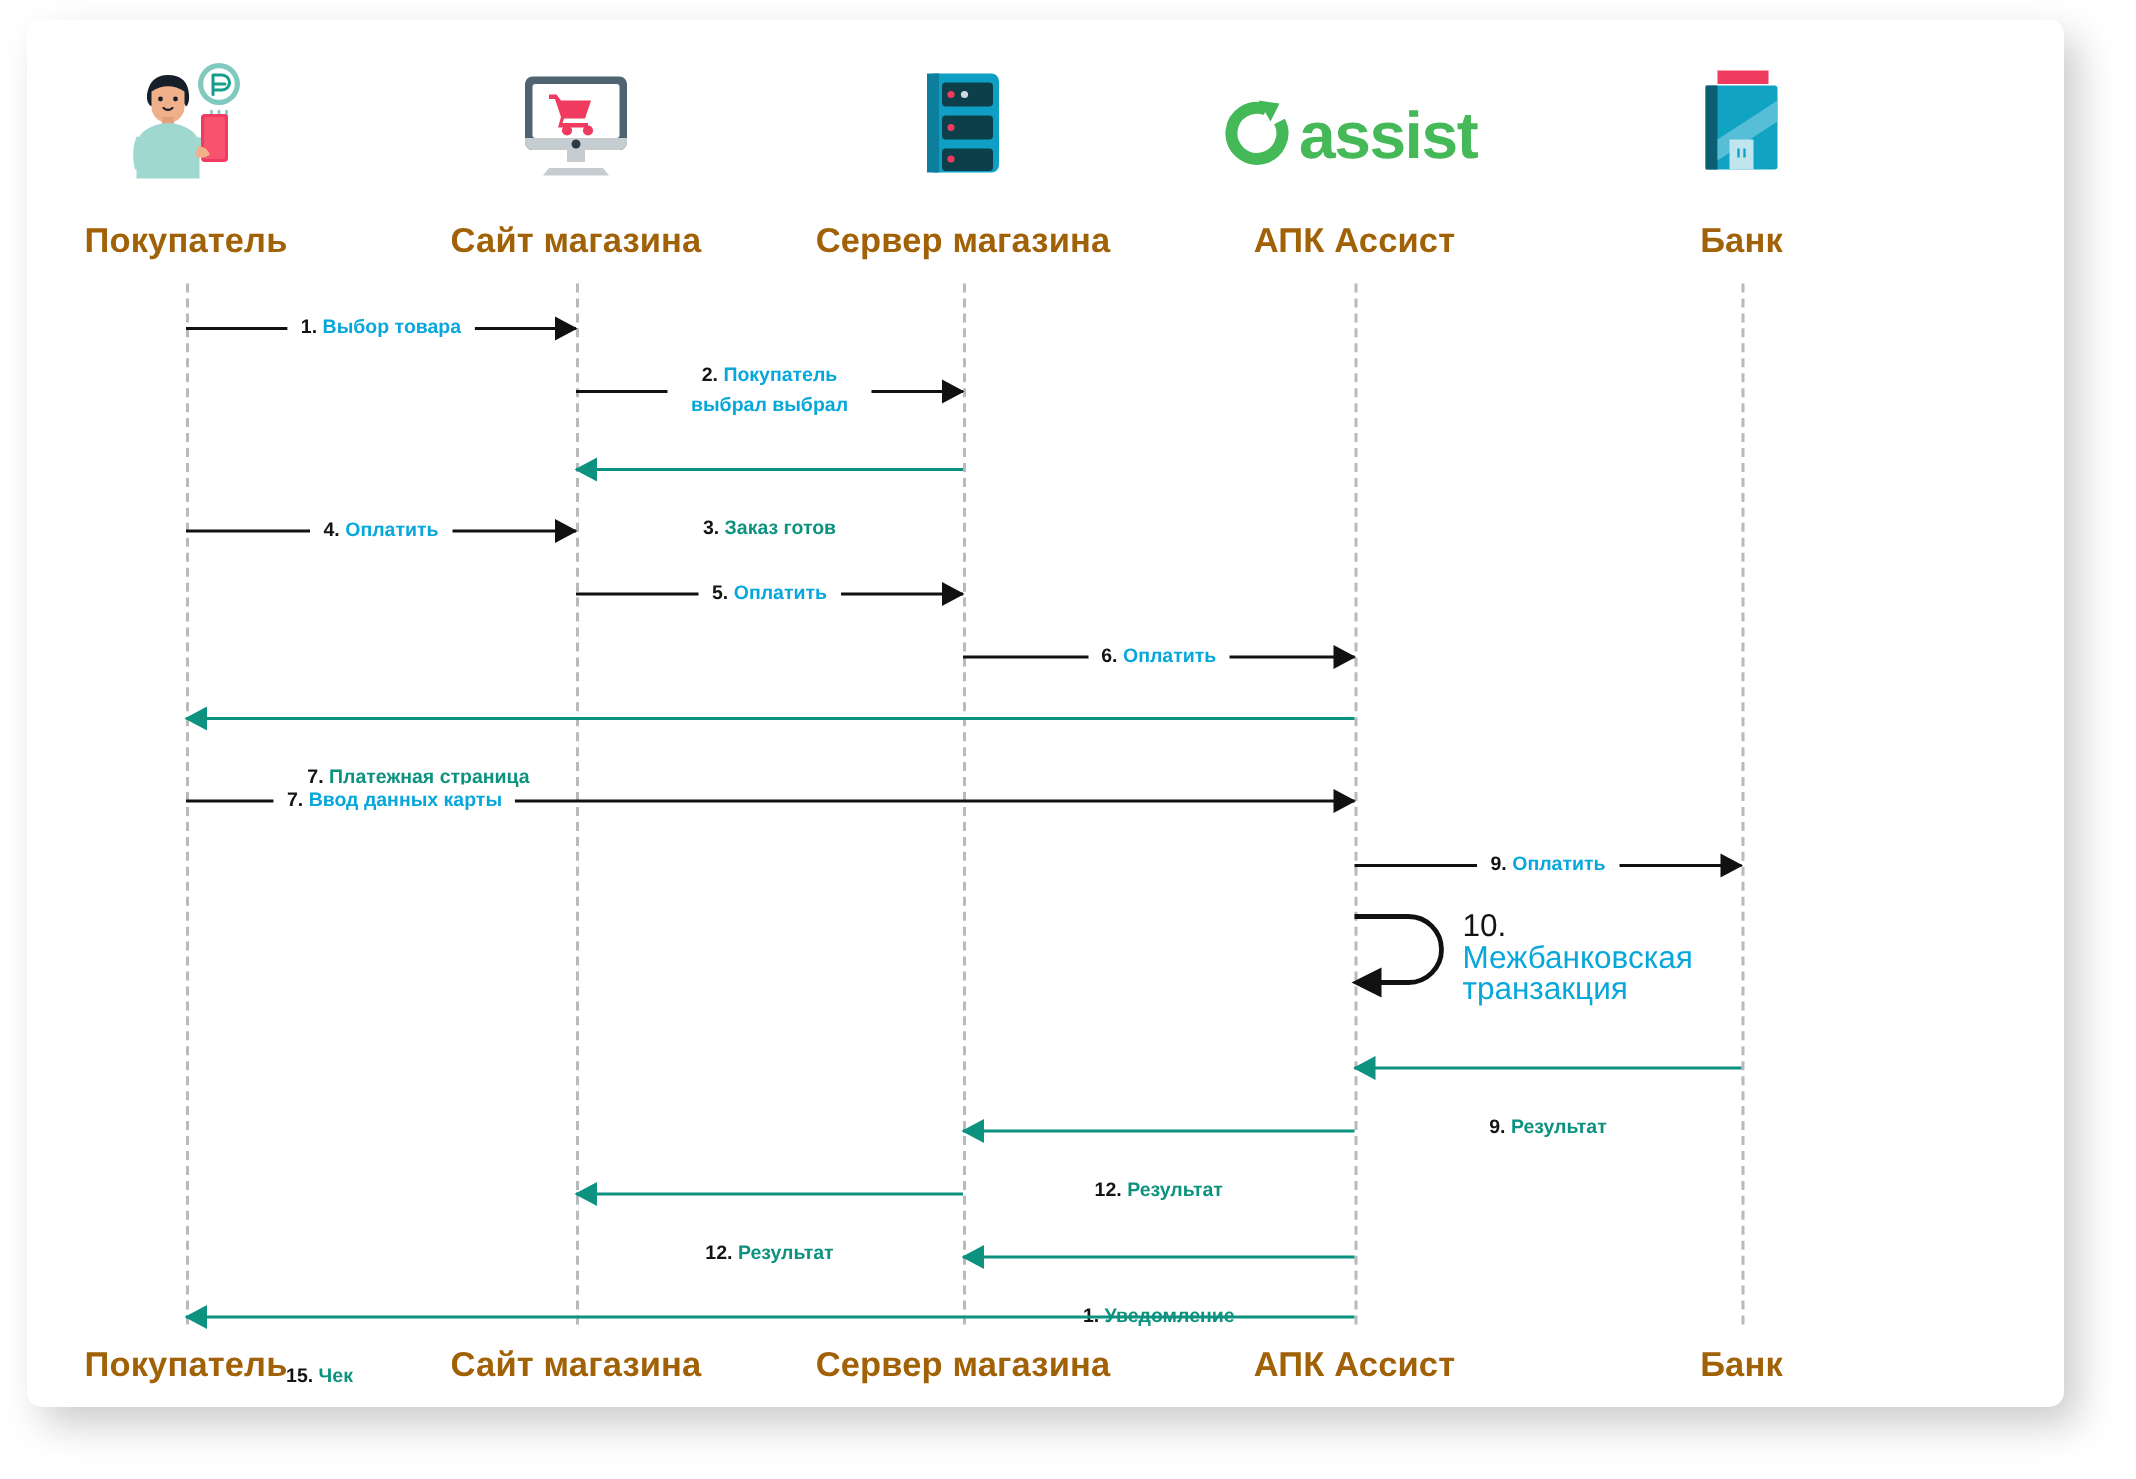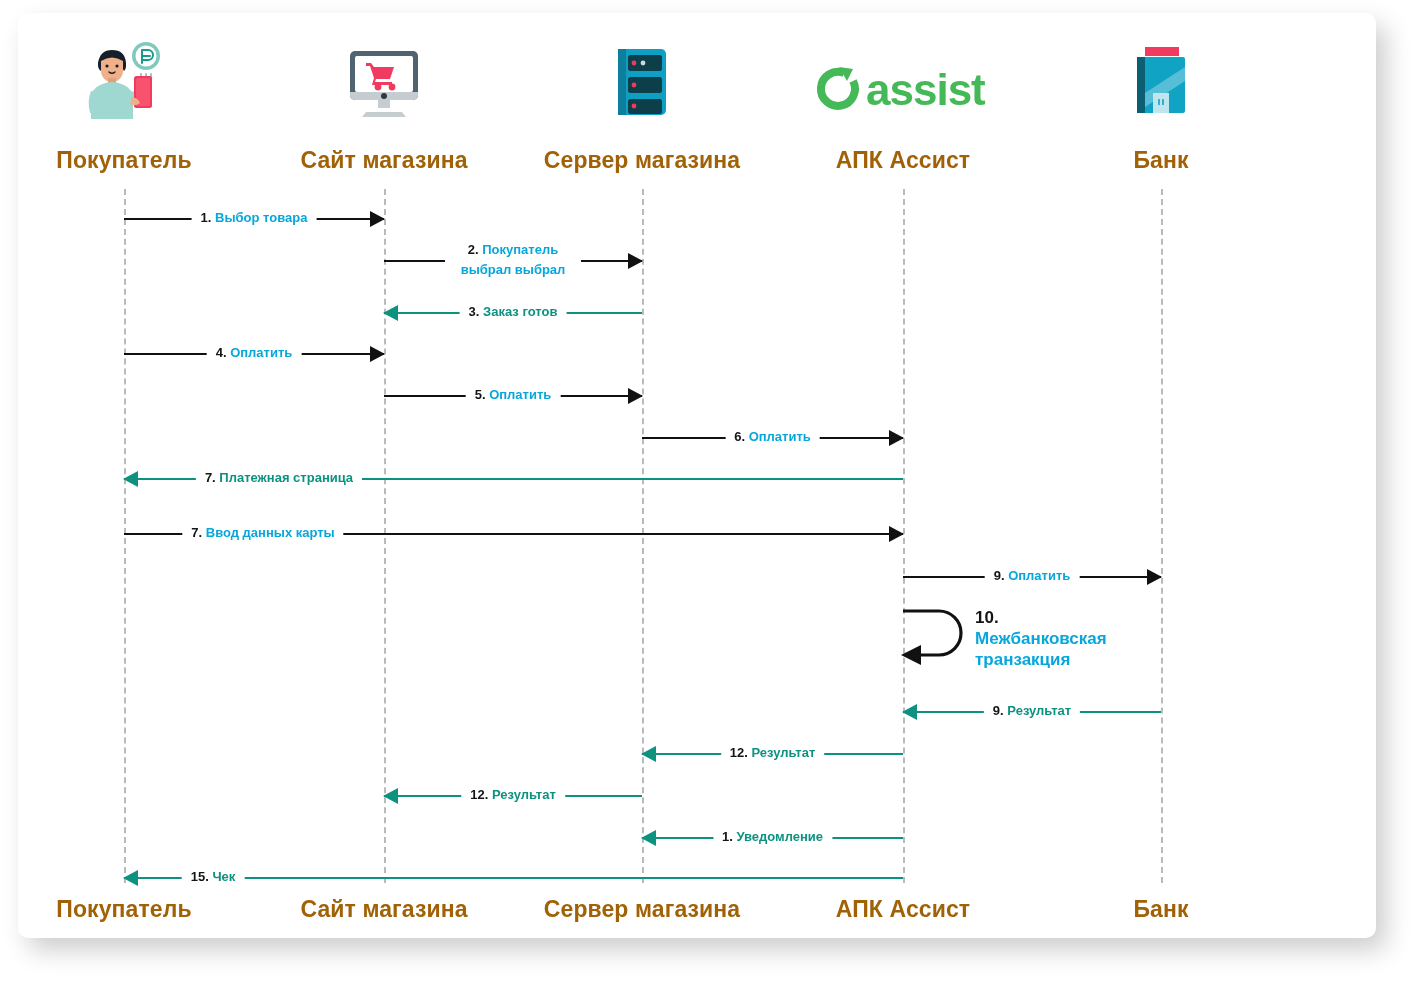--- a/index.html
+++ b/index.html
@@ -42,28 +42,28 @@
   .msg.right .head{right:-1px;border-left:15px solid #111;}
   .msg.left  .head{left:-1px;border-right:15px solid #111;}
   .msg.teal.left  .head{border-right-color:#0d9280;}
 
   .msg .label{
     position:absolute;left:50%;transform:translate(-50%,-50%);
     background:#ffffff;padding:0 9px;white-space:nowrap;
     font-size:13px;font-weight:700;line-height:20px;text-align:center;color:#07a7dc;
   }
   .msg .label .num{color:#141414;}
-  .msg.teal .label{color:#0d9280;}
+  .msg.teal .label{color:#0d9280;margin-top:40px;}
   .msg .label.two-line{white-space:normal;width:118px;}
 
   
   #selfloop{position:absolute;left:885px;top:592px;}
   #selfloop .txt{
     position:absolute;left:72px;top:2px;width:160px;
-    font-size:17px;font-weight:700;line-height:21px;color:#07a7dc;
+    font-size:21px;font-weight:400;line-height:21px;color:#07a7dc;
   }
   #selfloop .txt .num{color:#141414;}
 
   
   svg{display:block;overflow:visible;}
 </style>
 </head>
 <body>
 
 <div id="stage">

